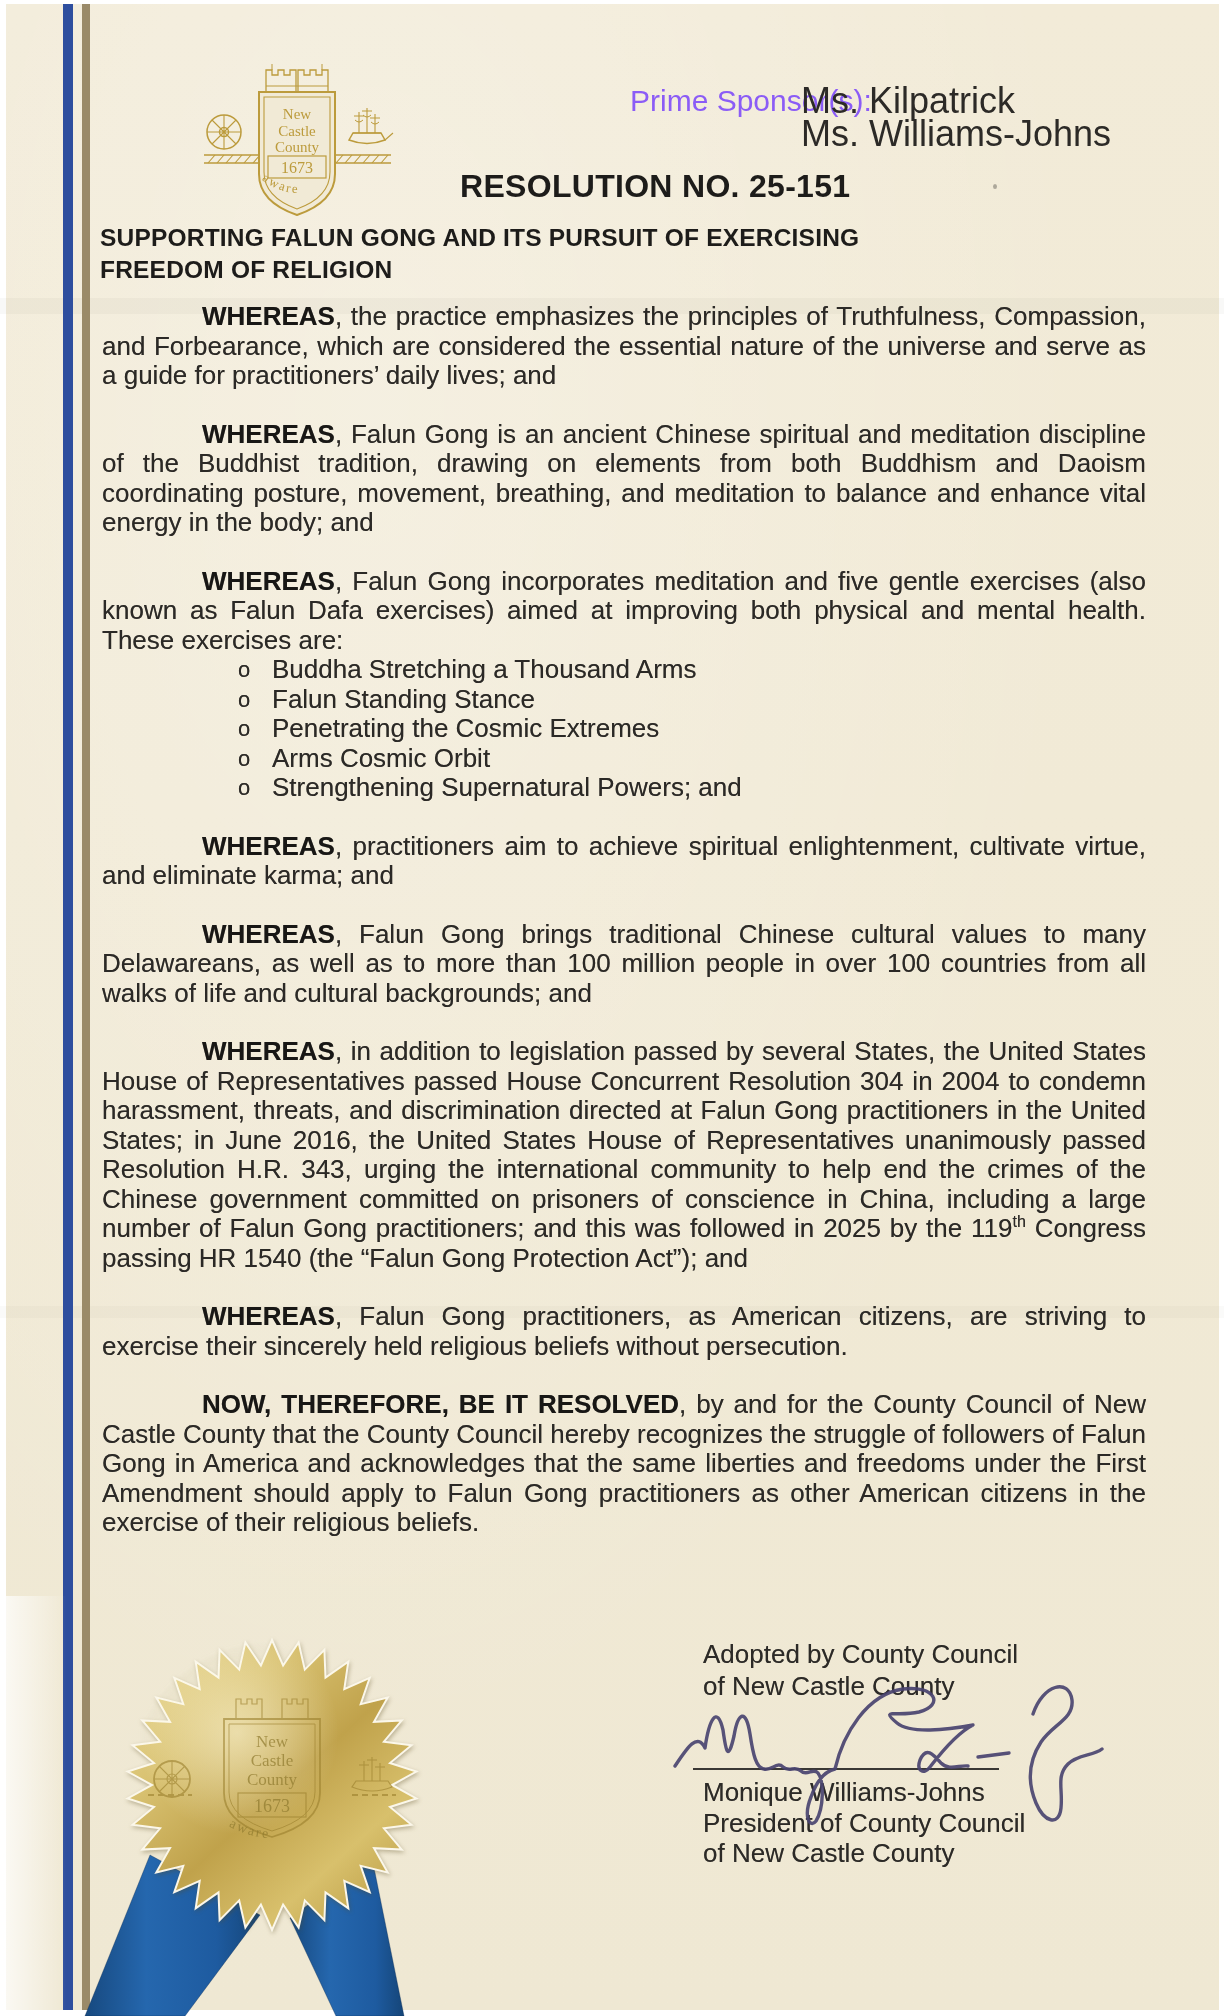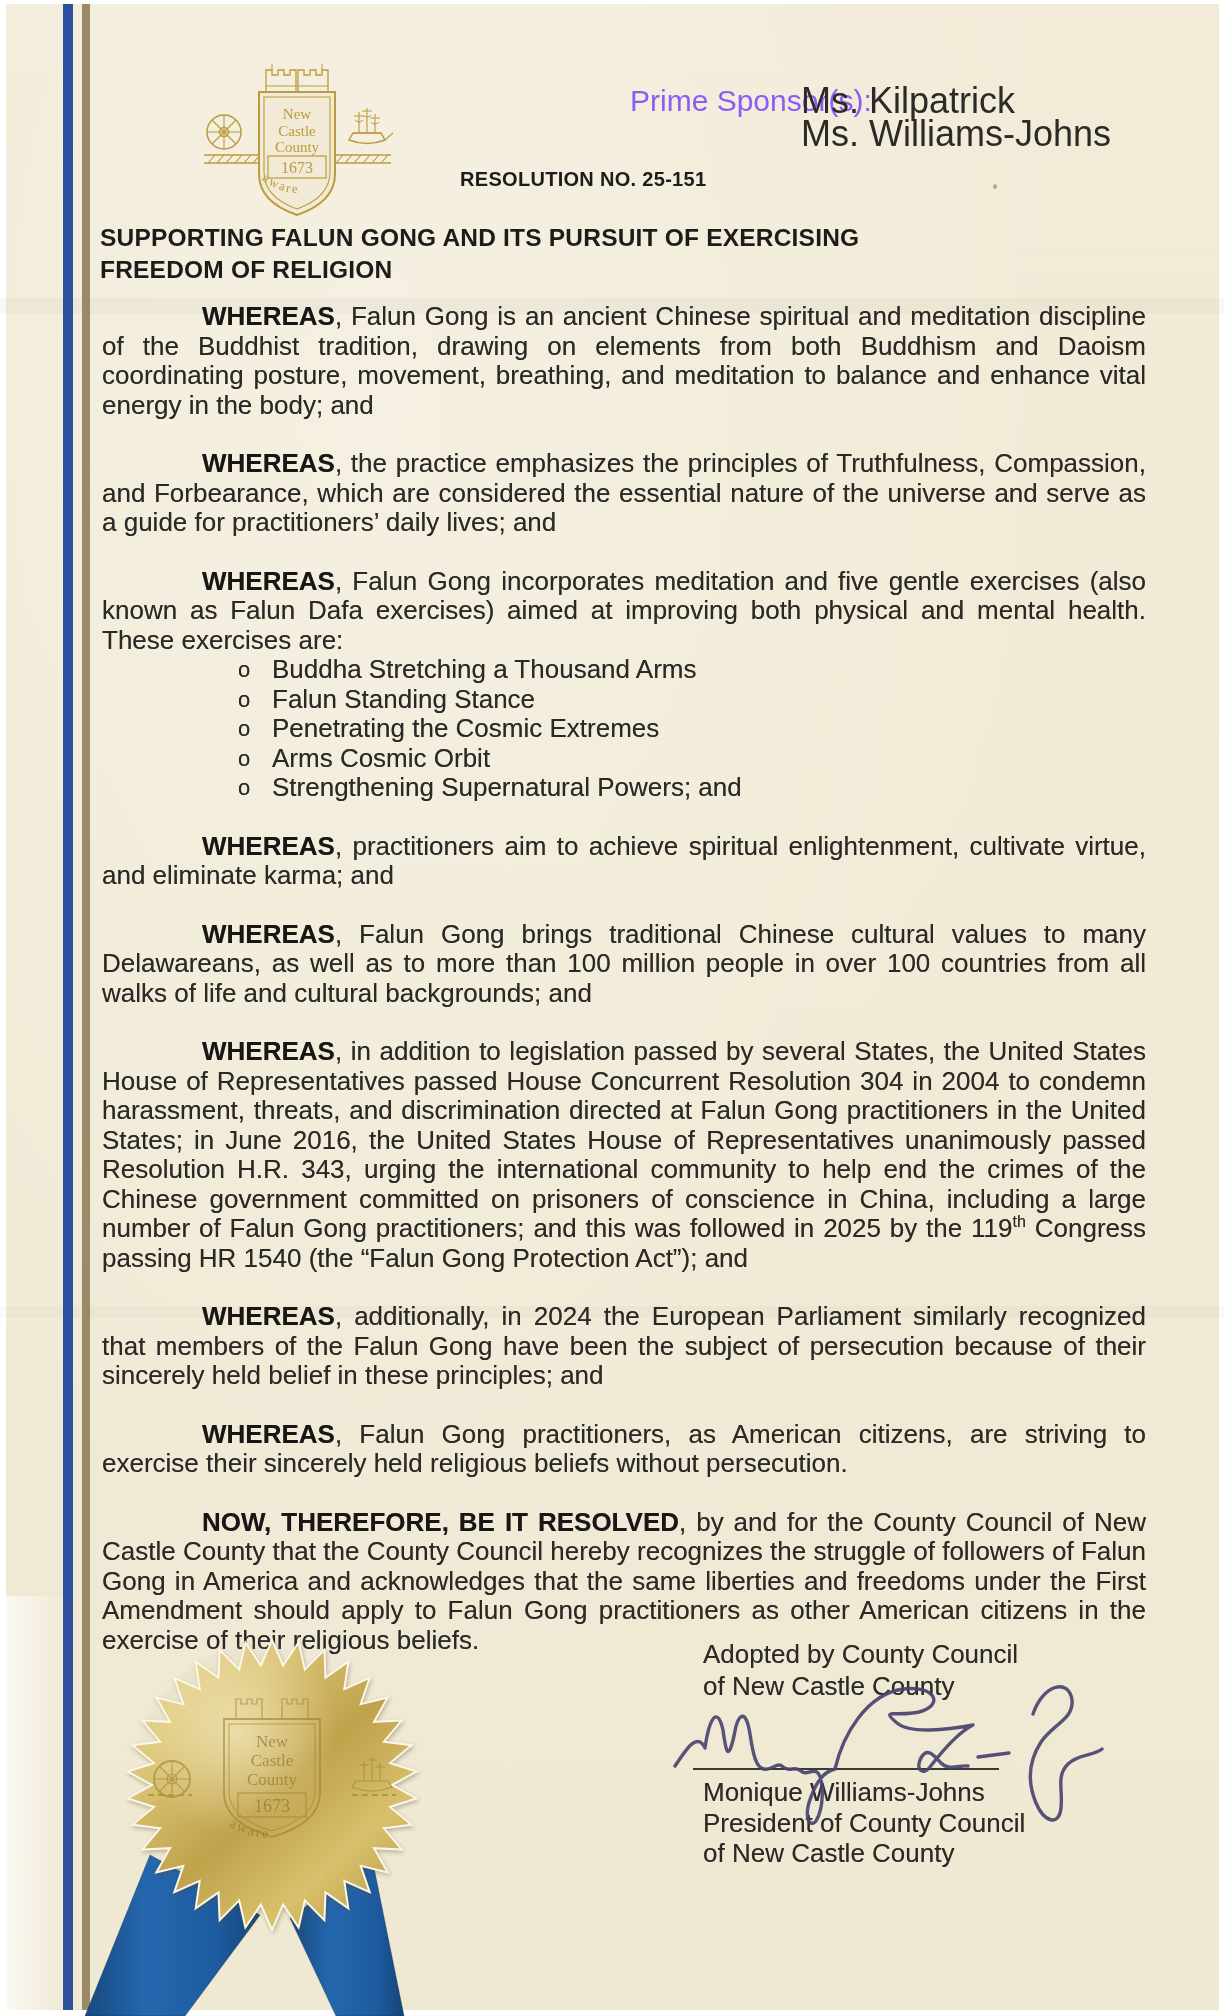--- a/index.html
+++ b/index.html
@@ -17,21 +17,21 @@
   .band1{top:298px;height:16px;background:rgba(125,115,90,.05);}
   .band2{top:1306px;height:12px;background:rgba(125,115,90,.04);}
   .corner-light{position:absolute;left:0;bottom:0;width:66px;height:420px;
     background:linear-gradient(to right, rgba(255,255,255,.8), rgba(255,255,255,0));}
   .stripe{position:absolute;top:4px;bottom:6px;}
   .stripe-blue{left:63px;width:10px;background:#2e4e9e;}
   .stripe-tan{left:82px;width:8px;background:#9a8a68;}
 
   .sponsor-label{position:absolute;left:630px;top:84px;font-size:30px;color:#8b5cf6;}
   .sponsor-names{position:absolute;left:801px;top:84px;font-size:36px;color:#2c2a27;line-height:33px;}
-  .res-no{position:absolute;left:460px;top:168px;font-size:20px;font-weight:bold;color:#1d1c1a;letter-spacing:.3px;}
+  .res-no{position:absolute;left:460px;top:168px;font-size:32px;font-weight:bold;color:#1d1c1a;letter-spacing:.3px;}
   .doc-title{position:absolute;left:100px;top:222px;width:970px;text-align:left;
     font-size:24.5px;font-weight:bold;color:#1d1c1a;line-height:32px;letter-spacing:.2px;}
 
   .body-text{
     position:absolute;left:102px;top:302px;width:1044px;
     font-size:26px;line-height:29.5px;color:#2b2926;text-align:justify;
     text-shadow:0 0 .6px rgba(43,41,38,.55);
   }
   .body-text p{margin:0 0 29px 0;text-indent:100px;}
   .body-text b{color:#181715;}
@@ -107,34 +107,33 @@
 </div>
 
 <div class="res-no">RESOLUTION NO. 25-151</div>
 
 <div class="doc-title">
   <div>SUPPORTING FALUN GONG AND ITS PURSUIT OF EXERCISING</div>
   <div>FREEDOM OF RELIGION</div>
 </div>
 
 <div class="body-text">
+  <p><b>WHEREAS</b><span>, the practice emphasizes the principles of Truthfulness, Compassion, and Forbearance, which are considered the essential nature of the universe and serve as a guide for practitioners’ daily lives; and</span></p>
   <p><b>WHEREAS</b><span>, Falun Gong is an ancient Chinese spiritual and meditation discipline of the Buddhist tradition, drawing on elements from both Buddhism and Daoism coordinating posture, movement, breathing, and meditation to balance and enhance vital energy in the body; and</span></p>
-  <p><b>WHEREAS</b><span>, the practice emphasizes the principles of Truthfulness, Compassion, and Forbearance, which are considered the essential nature of the universe and serve as a guide for practitioners’ daily lives; and</span></p>
   <p style="margin-bottom:0"><b>WHEREAS</b><span>, Falun Gong incorporates meditation and five gentle exercises (also known as Falun Dafa exercises) aimed at improving both physical and mental health. These exercises are:</span></p>
   <div class="exercise-list">
     <div class="exercise-item"><span class="bullet">o</span><span>Buddha Stretching a Thousand Arms</span></div>
     <div class="exercise-item"><span class="bullet">o</span><span>Falun Standing Stance</span></div>
     <div class="exercise-item"><span class="bullet">o</span><span>Penetrating the Cosmic Extremes</span></div>
     <div class="exercise-item"><span class="bullet">o</span><span>Arms Cosmic Orbit</span></div>
     <div class="exercise-item"><span class="bullet">o</span><span>Strengthening Supernatural Powers; and</span></div>
   </div>
   <p><b>WHEREAS</b><span>, practitioners aim to achieve spiritual enlightenment, cultivate virtue, and eliminate karma; and</span></p>
   <p><b>WHEREAS</b><span>, Falun Gong brings traditional Chinese cultural values to many Delawareans, as well as to more than 100 million people in over 100 countries from all walks of life and cultural backgrounds; and</span></p>
   <p><b>WHEREAS</b><span>, in addition to legislation passed by several States, the United States House of Representatives passed House Concurrent Resolution 304 in 2004 to condemn harassment, threats, and discrimination directed at Falun Gong practitioners in the United States; in June 2016, the United States House of Representatives unanimously passed Resolution H.R. 343, urging the international community to help end the crimes of the Chinese government committed on prisoners of conscience in China, including a large number of Falun Gong practitioners; and this was followed in 2025 by the 119</span><sup class="th">th</sup><span> Congress passing HR 1540 (the “Falun Gong Protection Act”); and</span></p>
-  <p><b>WHEREAS</b><span>, additionally, in 2024 the European Parliament similarly recognized that members of the Falun Gong have been the subject of persecution because of their sincerely held belief in these principles; and</span></p>
   <p><b>WHEREAS</b><span>, Falun Gong practitioners, as American citizens, are striving to exercise their sincerely held religious beliefs without persecution.</span></p>
   <p><b>NOW, THEREFORE, BE IT RESOLVED</b><span>, by and for the County Council of New Castle County that the County Council hereby recognizes the struggle of followers of Falun Gong in America and acknowledges that the same liberties and freedoms under the First Amendment should apply to Falun Gong practitioners as other American citizens in the exercise of their religious beliefs.</span></p>
 </div>
 
 <div class="adopted">
   <div>Adopted by County Council</div>
   <div>of New Castle County</div>
 </div>
 
 <svg class="ribbon-svg" width="400" height="176" viewBox="0 0 400 176">

